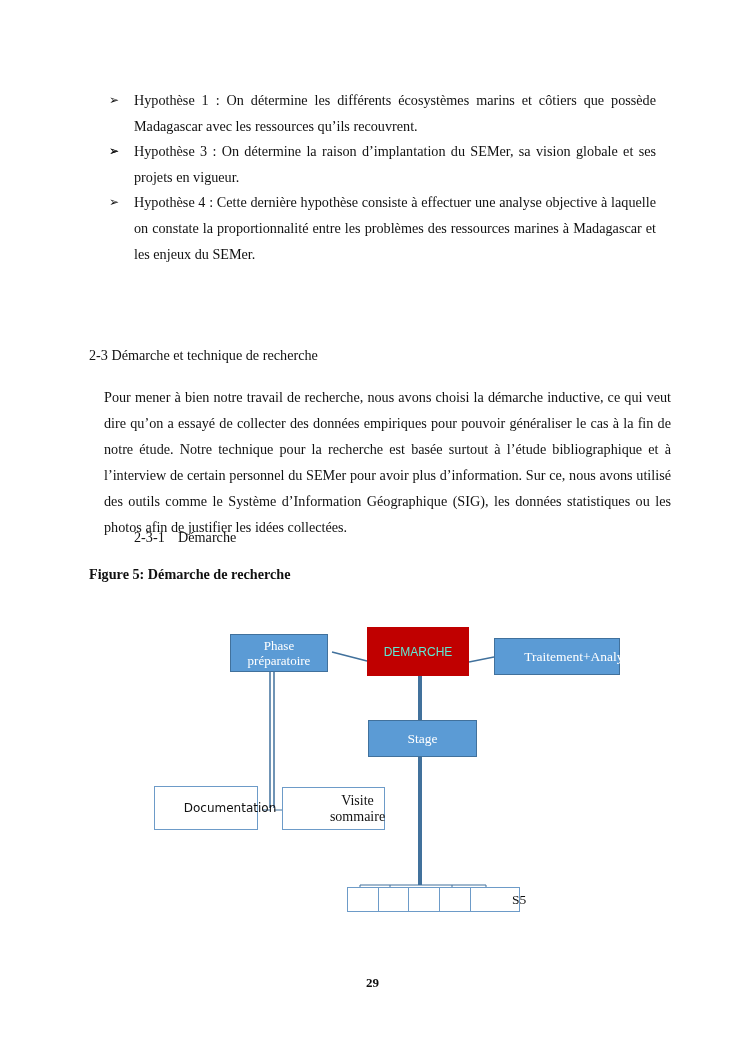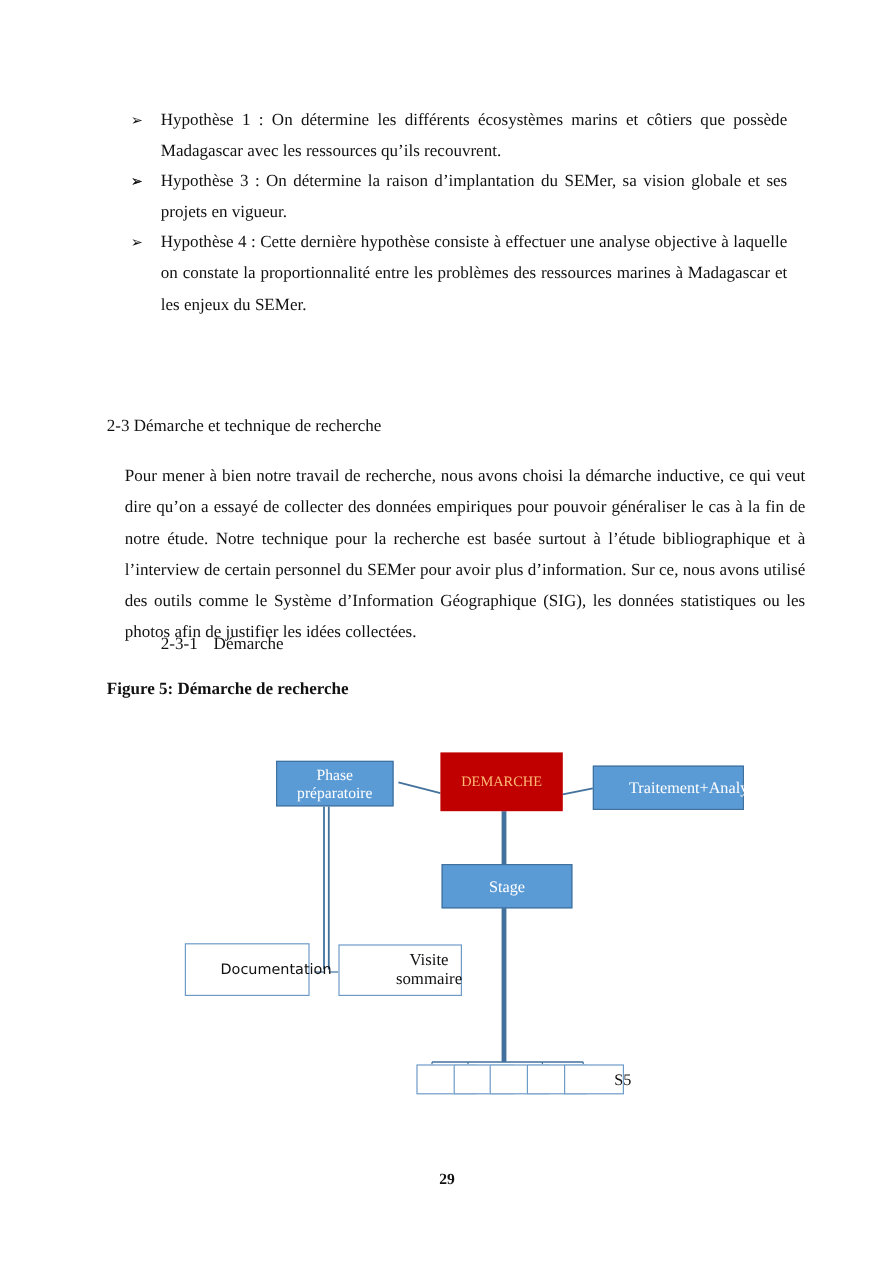--- a/index.html
+++ b/index.html
@@ -9,21 +9,21 @@
   .bullets li { position:relative; padding-left:25px; line-height:25.6px; text-align:justify; text-align-last:left; }
   .bullets li .arrow { position:absolute; left:0; top:0; font-size:12px; }
   .section-heading { position:absolute; left:89px; top:345px; line-height:20px; }
   .para { position:absolute; left:89px; top:369px; width:567px; line-height:26px; text-align:justify; margin:15px; }
   .subheading { position:absolute; left:134px; top:527px; line-height:20px; }
   .subheading .num { display:inline-block; width:44px; }
   .fig-caption { position:absolute; left:89px; top:564px; font-weight:bold; line-height:20px; }
   .diagram { position:absolute; left:0; top:0; width:745px; height:1053px; pointer-events:none; }
   .box { position:absolute; box-sizing:border-box; display:flex; align-items:center; justify-content:center; text-align:center; pointer-events:auto; }
   .blue { background:#5b9bd5; border:1.5px solid #41719c; color:#fff; }
-  .red { background:#c00000; color:#fdba74; font-family:Liberation Serif, serif; font-size:12px; }
+  .red { background:#c00000; color:#5eead4; font-family:Liberation Sans, sans-serif; font-size:12px; }
   .white { background:#fff; border:1.5px solid #6d9bc8; color:#111;padding-left:48px; }
   .page-number { position:absolute; left:0; width:745px; top:975px; text-align:center; font-weight:bold; font-size:13px; }
 </style>
 </head>
 <body>
 
 <ul class="bullets">
   <li><span class="arrow">➢</span><span>Hypothèse 1 : On détermine les différents écosystèmes marins et côtiers que possède Madagascar avec les ressources qu’ils recouvrent.</span></li>
   <li><span class="arrow">➢</span></li>
   <li><span class="arrow">➢</span><span>Hypothèse 3 : On détermine la raison d’implantation du SEMer, sa vision globale et ses projets en vigueur.</span></li>

